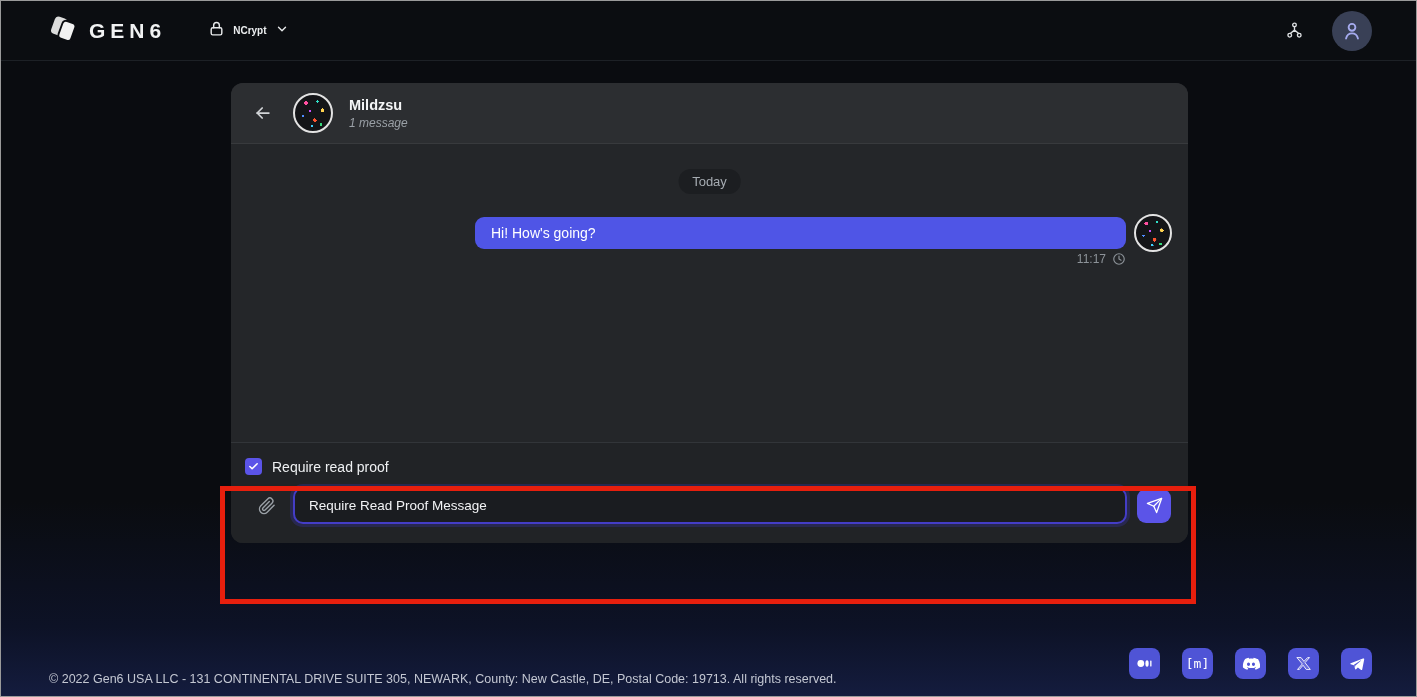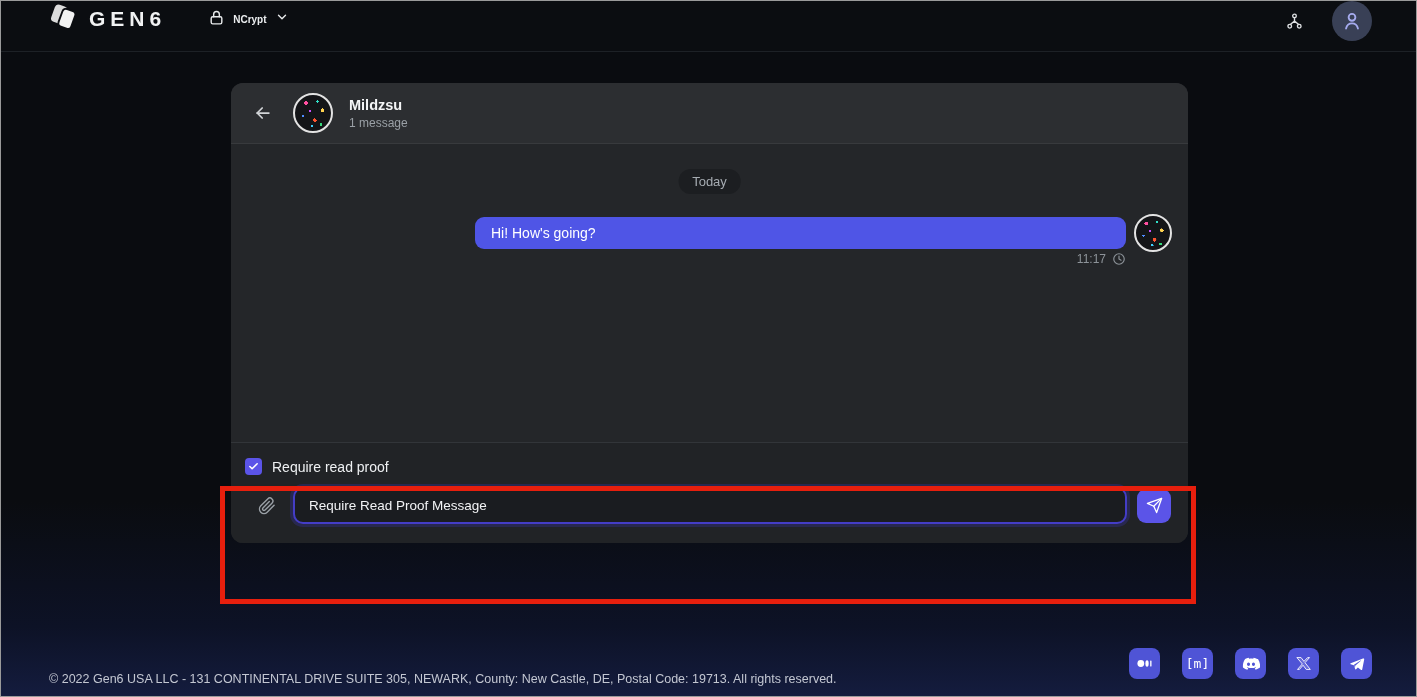--- a/index.html
+++ b/index.html
@@ -7,23 +7,23 @@
   body { font-family:"Liberation Sans", sans-serif; }
 
   .page {
     position:relative; width:1417px; height:697px; overflow:hidden;
     background:linear-gradient(180deg,#0a0c10 0%,#0a0c10 72%,#0d1226 90%,#141c3e 100%);
     border:1px solid #9a9a9a;
   }
 
   
   .navbar {
-    position:absolute; top:0; left:0; width:100%; height:51px;
+    position:absolute; top:0; left:0; width:100%; height:60px;
     background:#0b0d11; border-bottom:1px solid #1d2126;
-    display:flex; align-items:flex-start; justify-content:space-between;
+    display:flex; align-items:center; justify-content:space-between;
     padding:0 44px 0 48px;
   }
   .nav-left { display:flex; align-items:center; gap:42px; }
   .logo { display:flex; align-items:center; gap:10px; cursor:pointer; }
   .logo-text { color:#f1f2f3; font-size:21px; font-weight:700; letter-spacing:5px; }
   .workspace { display:flex; align-items:center; gap:8px; color:#eceef0; cursor:pointer; }
   .workspace-label { font-size:10px; font-weight:700; }
   .nav-right { display:flex; align-items:center; gap:28px; }
   .icon-btn { background:none; border:none; cursor:pointer; display:flex; align-items:center; }
   .avatar-btn {
@@ -50,21 +50,21 @@
       radial-gradient(circle 3px at 76% 42%, #ffd24f 60%, transparent 61%),
       radial-gradient(circle 2px at 22% 58%, #4f8cff 60%, transparent 61%),
       radial-gradient(circle 3px at 55% 70%, #ff5630 60%, transparent 61%),
       radial-gradient(circle 2px at 72% 82%, #37d67a 60%, transparent 61%),
       radial-gradient(circle 2px at 42% 44%, #c84fff 60%, transparent 61%),
       radial-gradient(circle 2px at 48% 86%, #3fd0ff 60%, transparent 61%),
       #141518;
   }
   .header-avatar { width:40px; height:40px; }
   .peer-name { color:#f4f5f6; font-size:14.5px; font-weight:700; line-height:1.25; }
-  .peer-status { color:#9aa0a6; font-size:12px; margin-top:2px; }
+  .peer-status { color:#9aa0a6; font-size:12px; margin-top:2px;font-style:italic; }
 
   .chat-body { position:relative; flex:1 1 auto; background:#242629; }
   .day-chip {
     position:absolute; top:25px; left:50%; transform:translateX(-50%);
     background:#1c1e21; color:#a6acb2; font-size:13px;
     padding:5px 14px; border-radius:12px;
   }
   .message-row { position:absolute; top:70px; right:16px; display:flex; align-items:center; gap:8px;padding-left:30px; }
   .bubble {
     width:651px; min-height:32px; background:#4f55e6; border-radius:9px;

